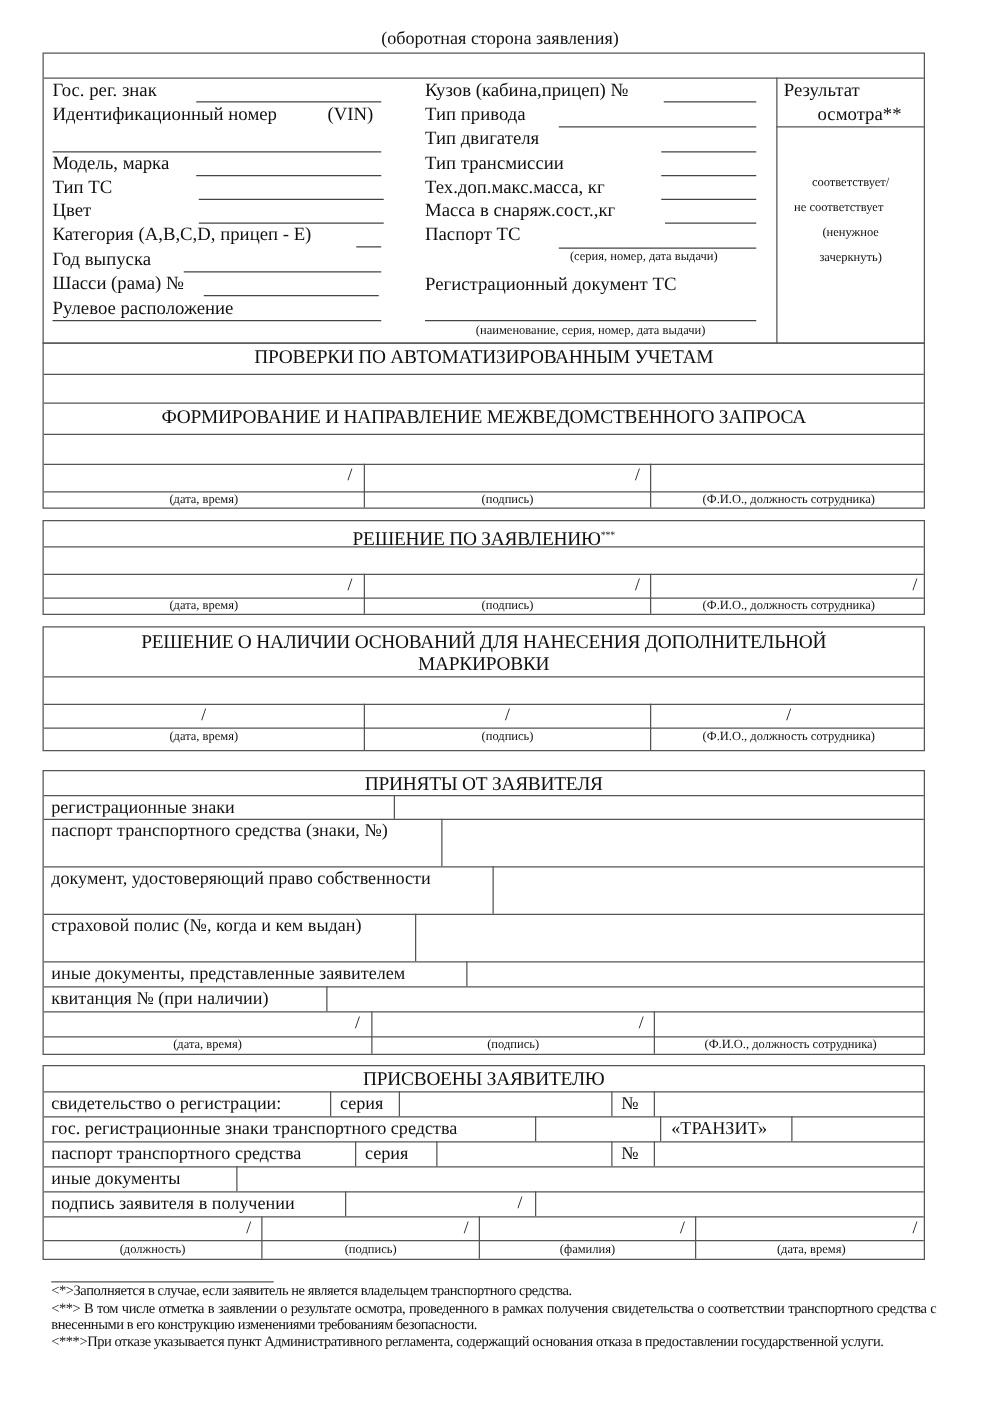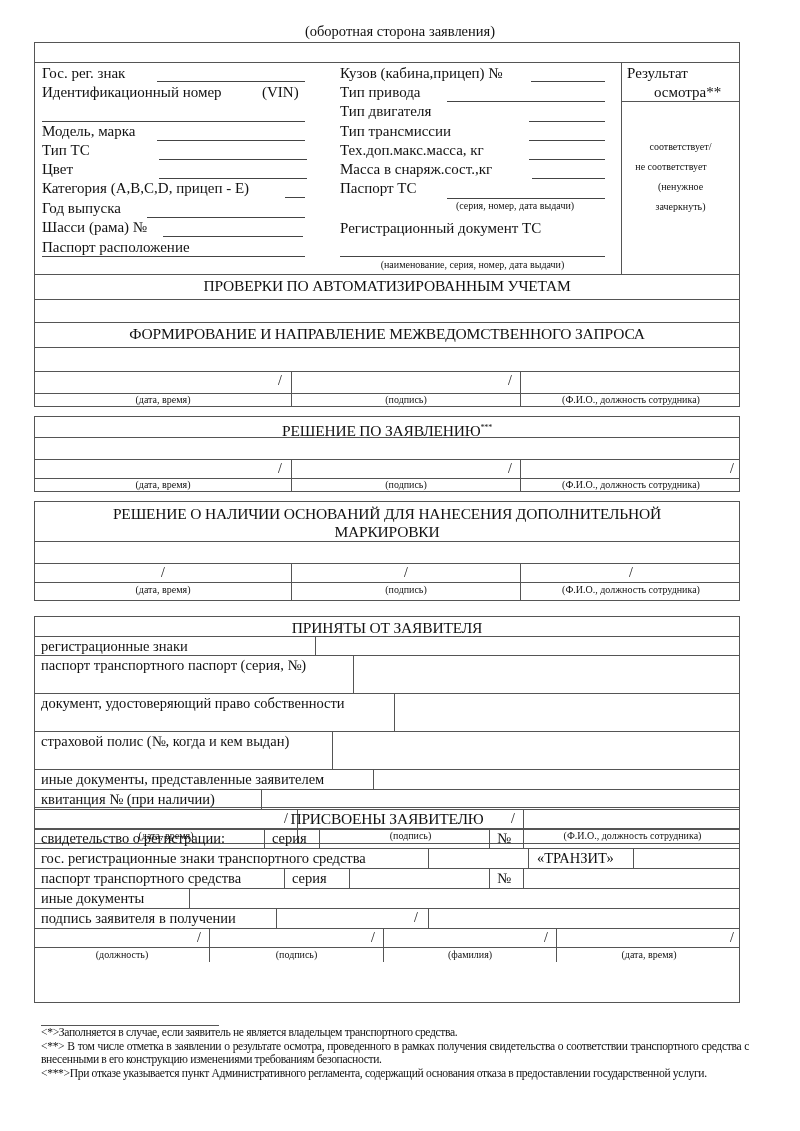--- a/index.html
+++ b/index.html
@@ -44,21 +44,21 @@
 
   <div class="lbl" style="left:7px; top:136px;">Категория (A,B,C,D, прицеп - E)</div>
   <div class="uline field" style="left:250px; width:20px; top:154px;"></div>
 
   <div class="lbl" style="left:7px; top:156px;">Год выпуска</div>
   <div class="uline field" style="left:112px; width:158px; top:174px;"></div>
 
   <div class="lbl" style="left:7px; top:175px;">Шасси (рама) №</div>
   <div class="uline field" style="left:128px; width:140px; top:193px;"></div>
 
-  <div class="lbl" style="left:7px; top:195px;">Паспорт расположение</div>
+  <div class="lbl" style="left:7px; top:195px;">Рулевое расположение</div>
   <div class="uline field" style="left:7px; width:263px; top:213px;"></div>
 
   <div class="lbl" style="left:305px; top:21px;">Кузов (кабина,прицеп) №</div>
   <div class="uline field" style="left:496px; width:74px; top:38px;"></div>
 
   <div class="lbl" style="left:305px; top:40px;">Тип привода</div>
   <div class="uline field" style="left:412px; width:158px; top:58px;"></div>
 
   <div class="lbl" style="left:305px; top:59px;">Тип двигателя</div>
   <div class="uline field" style="left:494px; width:76px; top:78px;"></div>
@@ -155,21 +155,21 @@
 
 <div class="box" style="top:616px; height:228px;">
   <div class="hdr" style="top:1px;">ПРИНЯТЫ ОТ ЗАЯВИТЕЛЯ</div>
   <div class="hline" style="top:19px;"></div>
 
   <div class="lbl" style="left:6px; top:20px; font-size:14.5px;">регистрационные знаки</div>
   <div class="vline" style="left:280px; top:19px; height:19px;"></div>
   <div class="field abs" style="left:281px; right:0; top:20px; height:18px;"></div>
   <div class="hline" style="top:38px;"></div>
 
-  <div class="lbl just" style="left:6px; top:39px; width:302px; white-space:normal; font-size:14.5px;">паспорт транспортного паспорт (серия, №)</div>
+  <div class="lbl just" style="left:6px; top:39px; width:302px; white-space:normal; font-size:14.5px;">паспорт транспортного средства (знаки, №)</div>
   <div class="vline" style="left:318px; top:38px; height:38px;"></div>
   <div class="field abs" style="left:319px; right:0; top:39px; height:37px;"></div>
   <div class="hline" style="top:76px;"></div>
 
   <div class="lbl just" style="left:6px; top:77px; width:344px; white-space:normal; font-size:14.5px;">документ, удостоверяющий право собственности</div>
   <div class="vline" style="left:359px; top:76px; height:38px;"></div>
   <div class="field abs" style="left:360px; right:0; top:77px; height:37px;"></div>
   <div class="hline" style="top:114px;"></div>
 
   <div class="lbl just" style="left:6px; top:115px; width:285px; white-space:normal; font-size:14.5px;">страховой полис (№, когда и кем выдан)</div>
@@ -193,21 +193,21 @@
   <div class="field abs" style="left:263px; width:225px; top:193px; height:18px;"></div>
   <div class="field abs" style="left:489px; width:217px; top:193px; height:18px;"></div>
   <div class="slash" style="left:249px; top:194px;">/</div>
   <div class="slash" style="left:476px; top:194px;">/</div>
   <div class="hline" style="top:212px;"></div>
   <div class="small" style="left:0; width:262px; top:213px;">(дата, время)</div>
   <div class="small" style="left:263px; width:225px; top:213px;">(подпись)</div>
   <div class="small" style="left:489px; width:217px; top:213px;">(Ф.И.О., должность сотрудника)</div>
 </div>
 
-<div class="box" style="top:807px; height:196px;">
+<div class="box" style="top:852px; height:156px;">
   <div class="hdr" style="top:1px;">ПРИСВОЕНЫ ЗАЯВИТЕЛЮ</div>
   <div class="hline" style="top:20px;"></div>
 
   <div class="lbl" style="left:6px; top:21px; font-size:14.5px;">свидетельство о регистрации:</div>
   <div class="vline" style="left:229px; top:20px; height:20px;"></div>
   <div class="lbl" style="left:237px; top:21px; font-size:14.5px;">серия</div>
   <div class="vline" style="left:284px; top:20px; height:20px;"></div>
   <div class="field abs" style="left:285px; width:169px; top:21px; height:19px;"></div>
   <div class="vline" style="left:454px; top:20px; height:20px;"></div>
   <div class="lbl" style="left:462px; top:21px; font-size:14.5px;">№</div>

